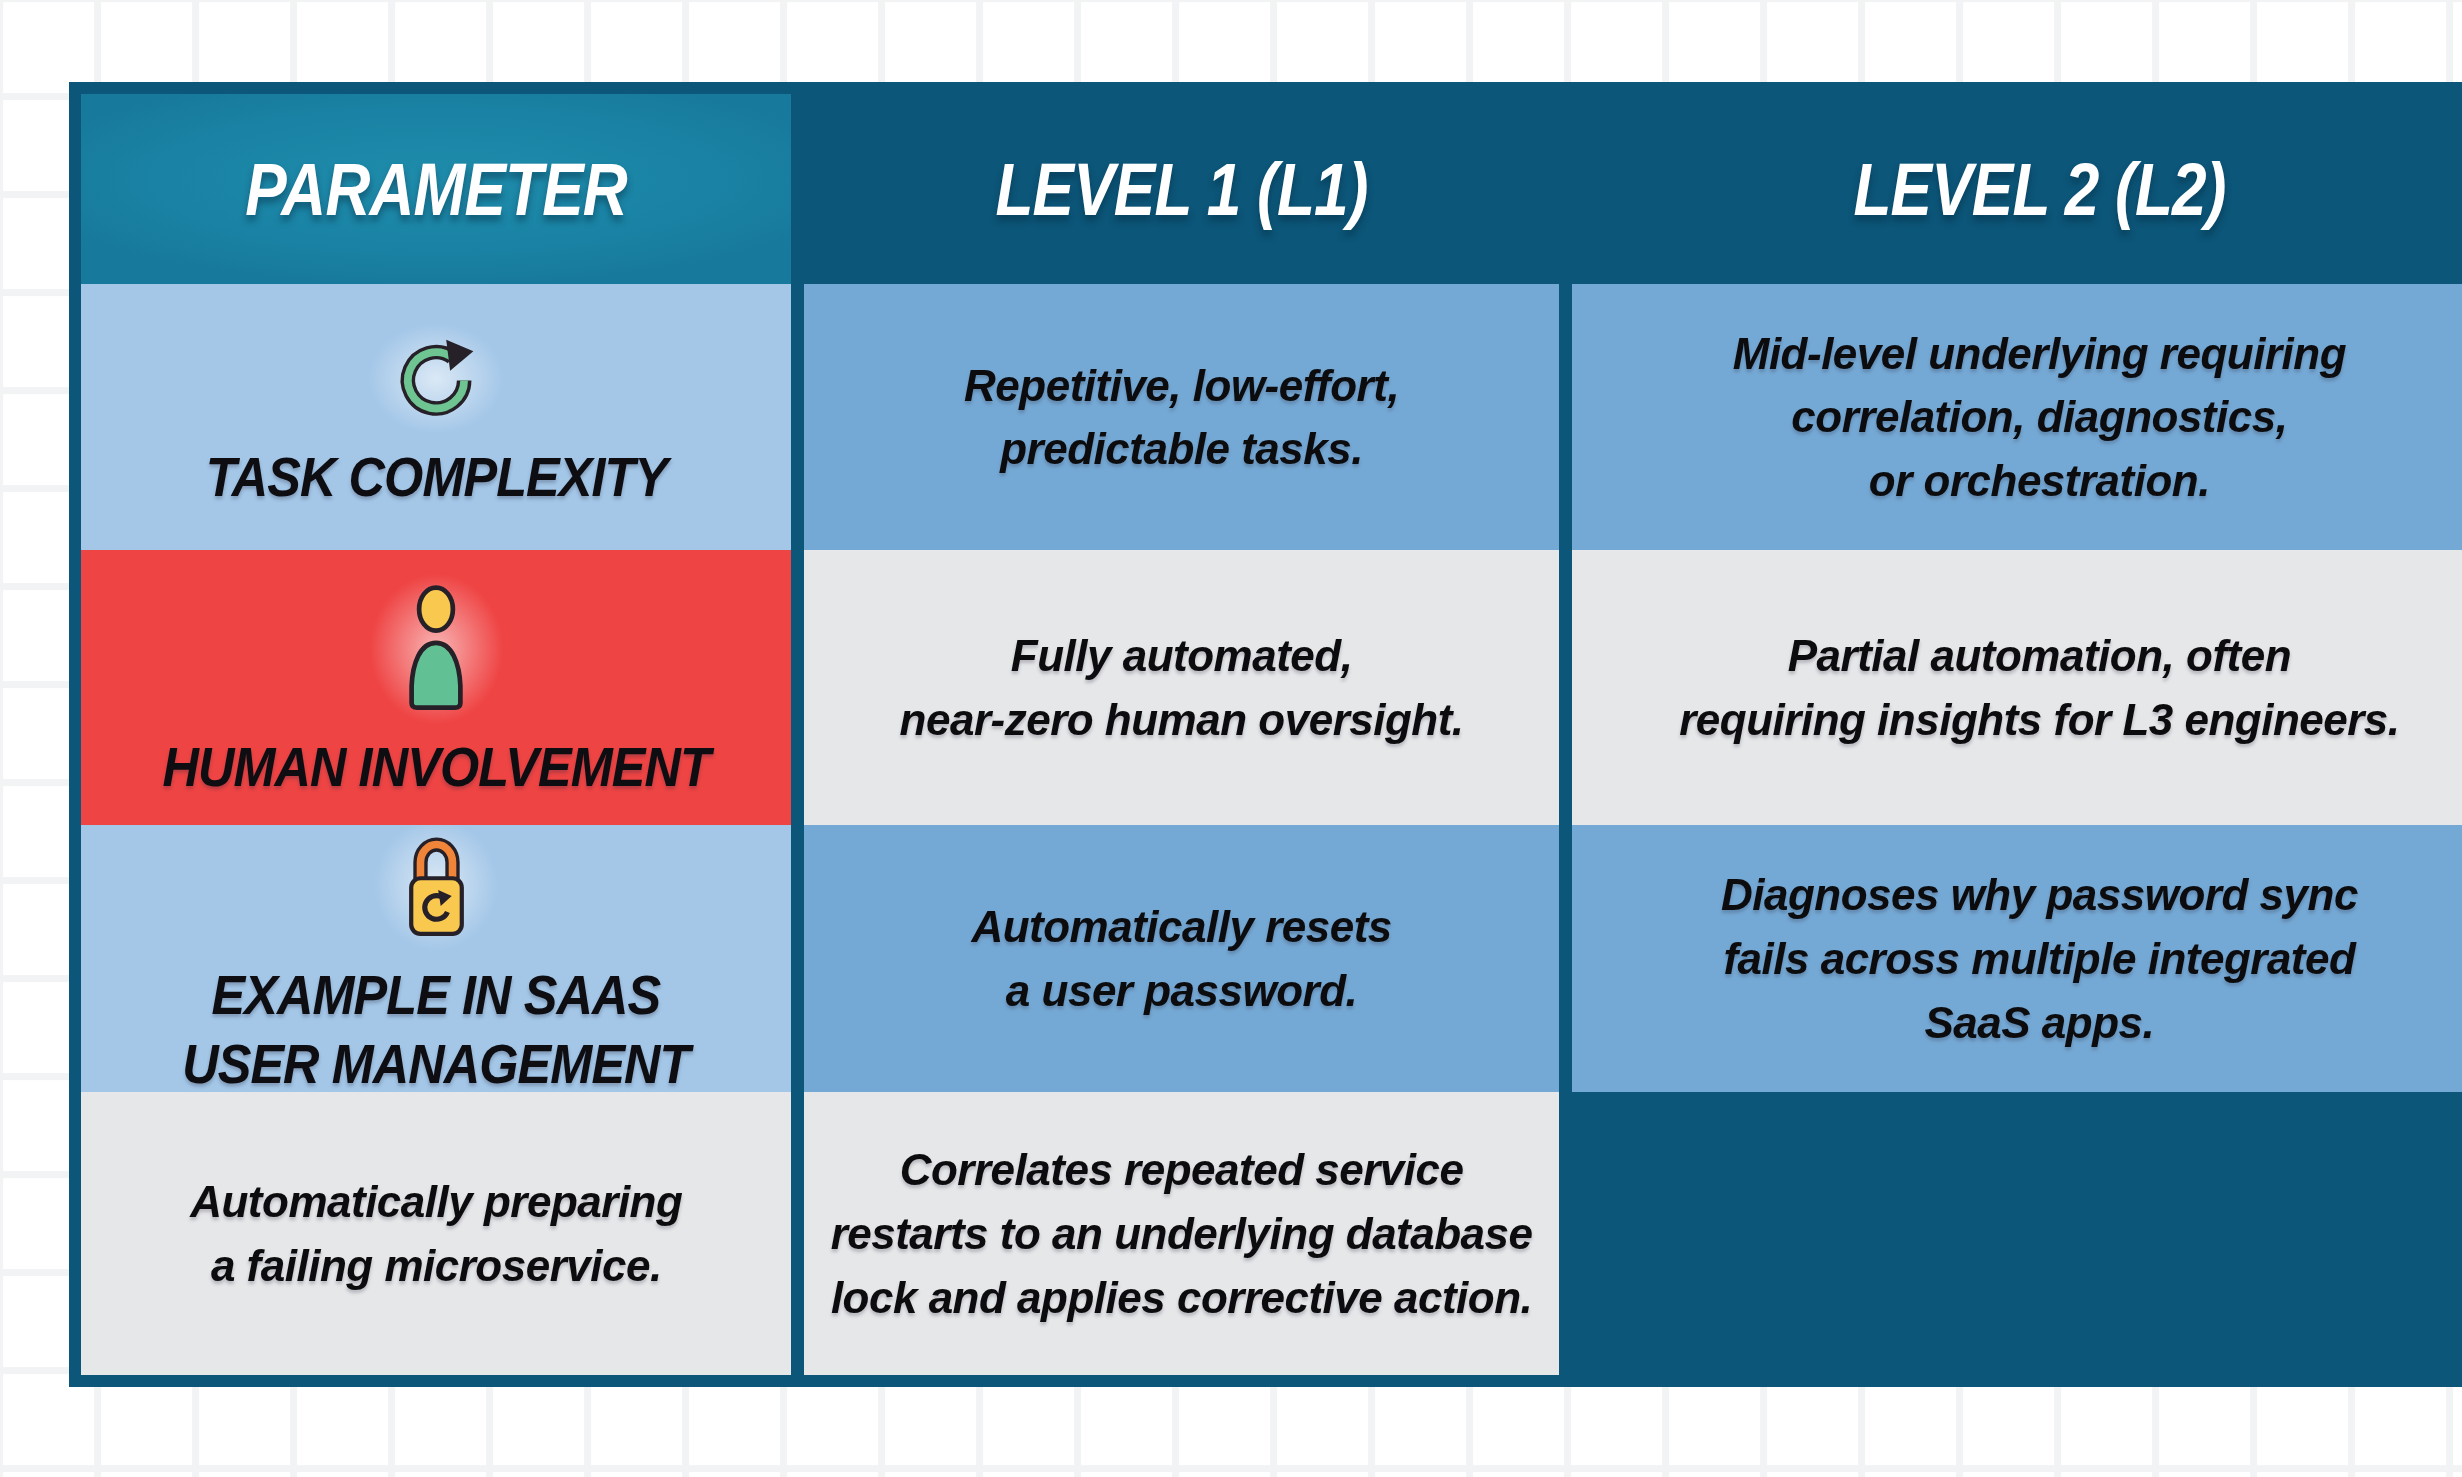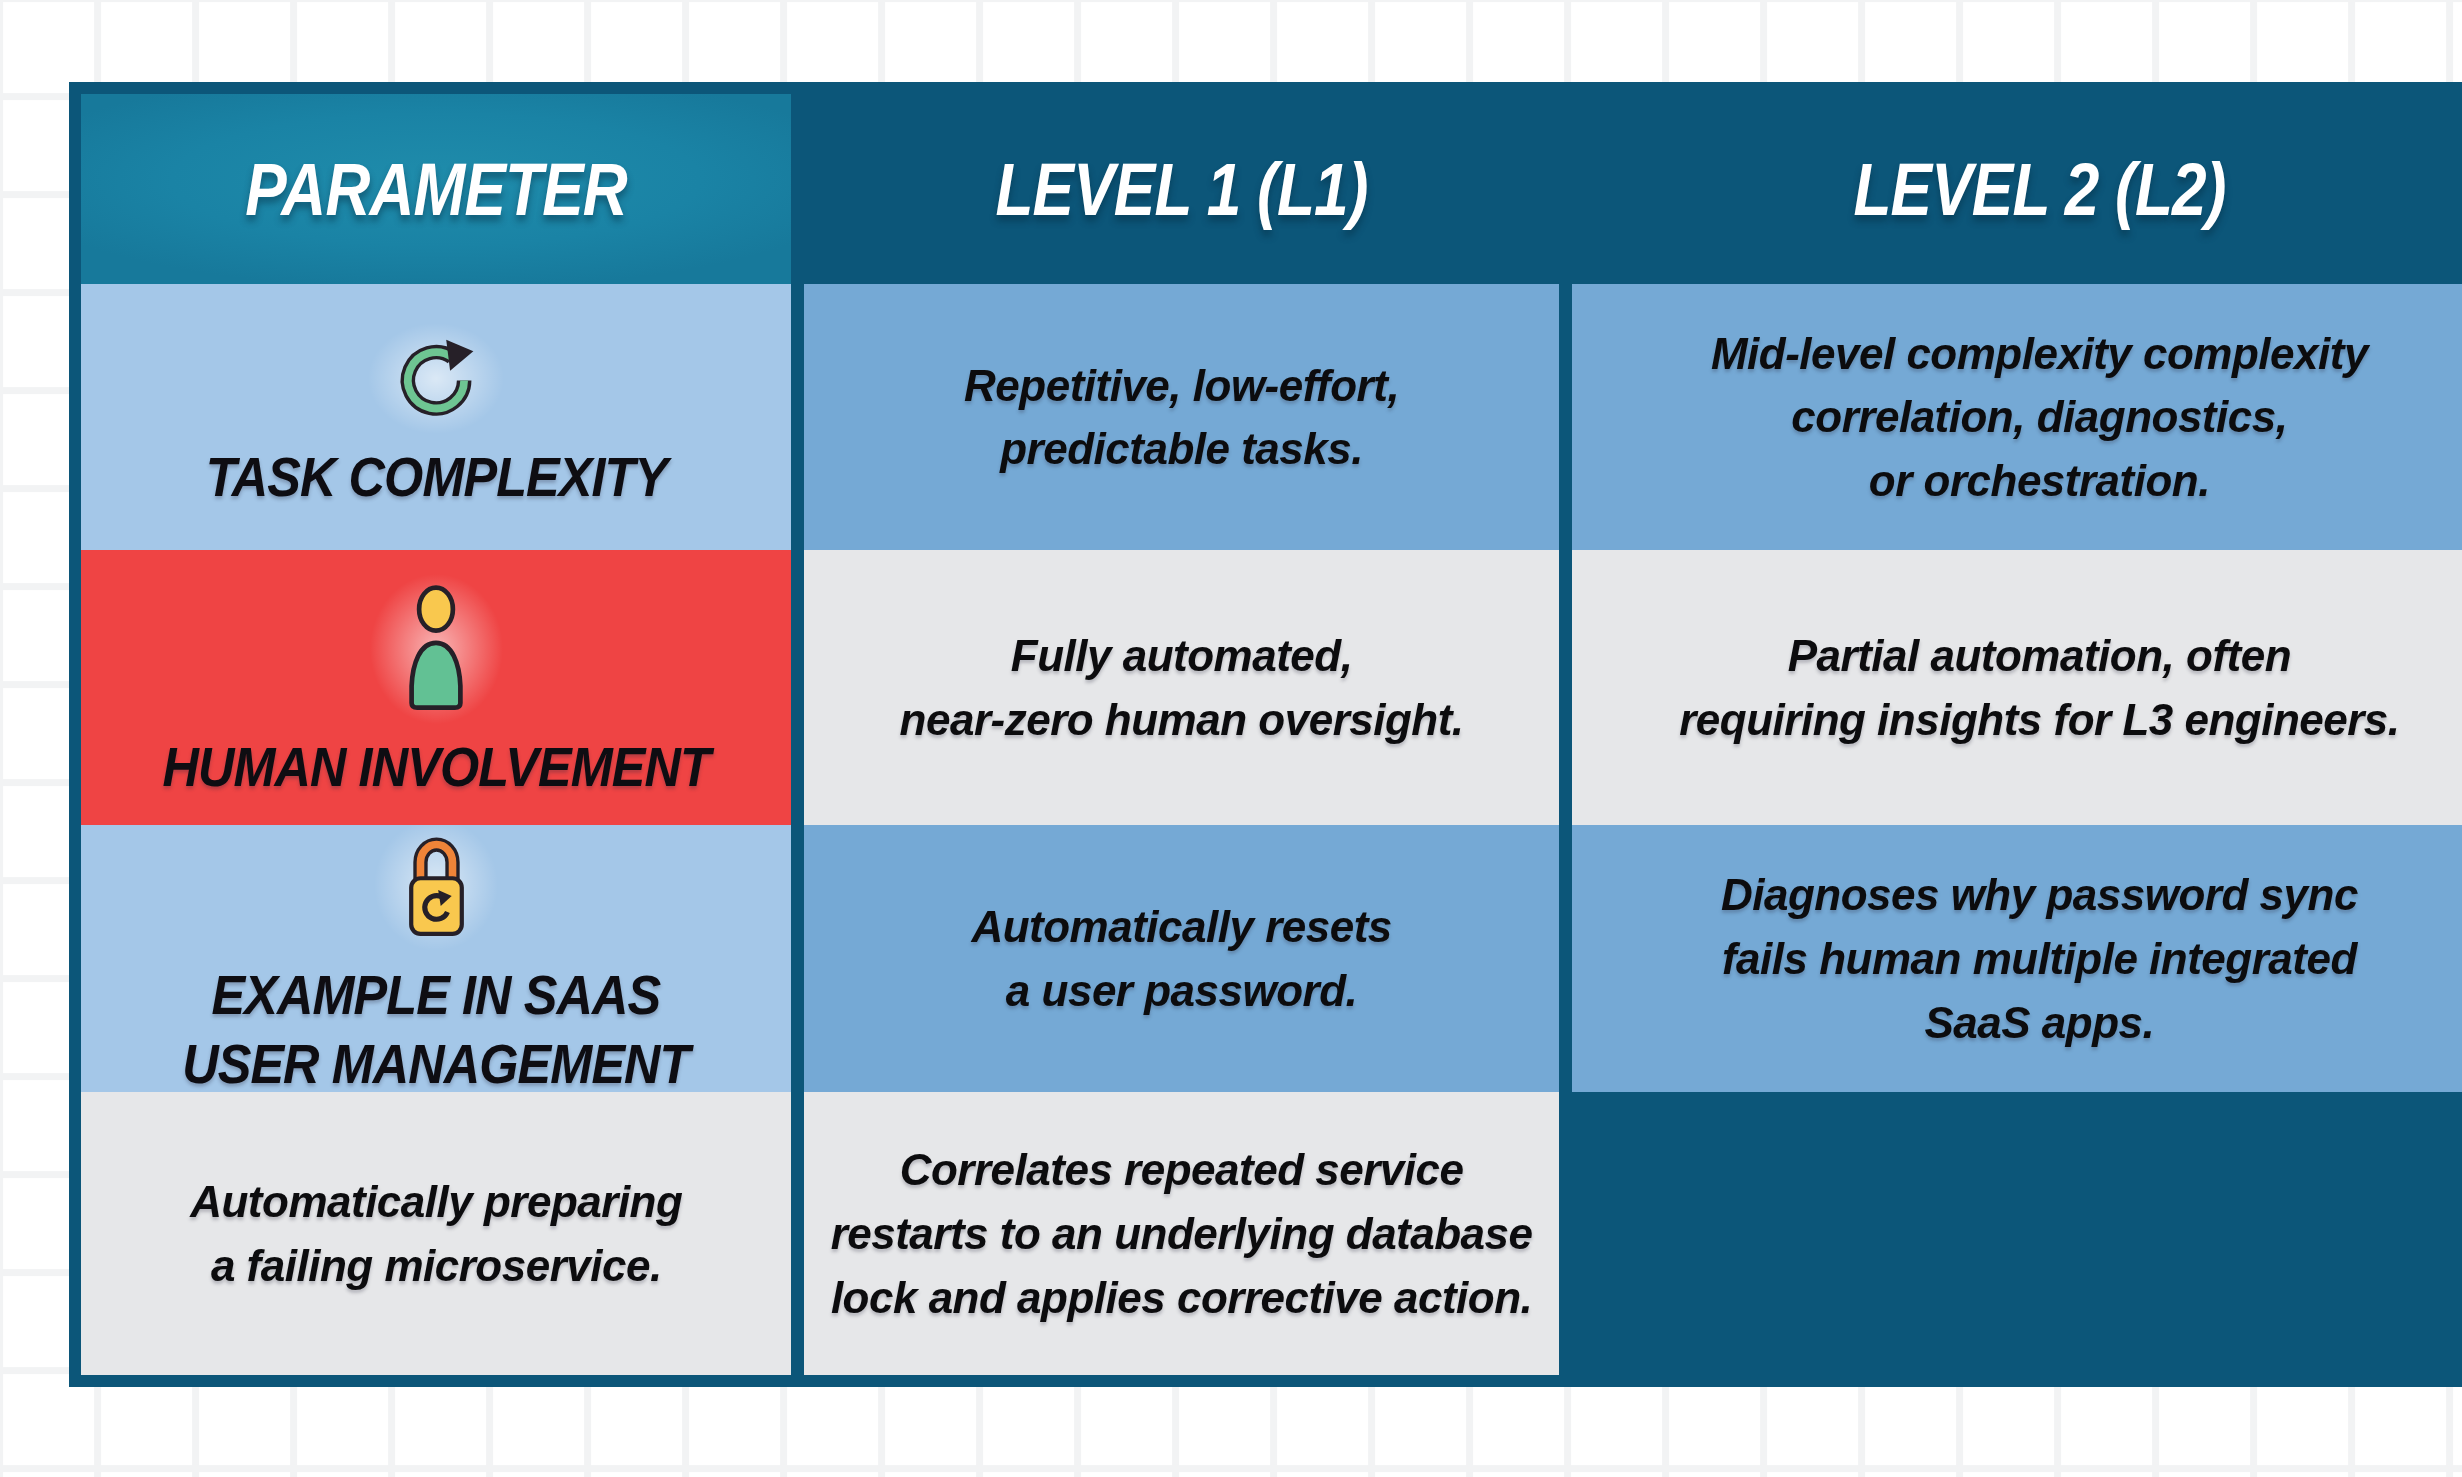--- a/index.html
+++ b/index.html
@@ -61,21 +61,21 @@
           <path d="M60,10 L88,22 L64,42 Z" fill="#262028"></path>
         </svg>
       </span>
       <span class="label">TASK COMPLEXITY</span>
     </div>
     <div class="cell c-mblue">
       <span class="bodytxt">Repetitive, low-effort,
 predictable tasks.</span>
     </div>
     <div class="cell c-mblue">
-      <span class="bodytxt">Mid-level complexity complexity
+      <span class="bodytxt">Mid-level underlying requiring
 correlation, diagnostics,
 or orchestration.</span>
     </div>
 
     <div class="cell param c-lgray">
       <span class="icon-wrap">
         <svg width="94" height="136" viewBox="0 0 100 145">
           <ellipse cx="50" cy="30" rx="18" ry="23" fill="#f9c84e" stroke="#262028" stroke-width="5"></ellipse>
           <path d="M50,66 C33,66 25,88 24,112 L24,130 Q24,135 30,135 L70,135 Q76,135 76,130 L76,112 C75,88 67,66 50,66 Z" fill="#62c194" stroke="#262028" stroke-width="5" stroke-linejoin="round"></path>
         </svg>
@@ -103,21 +103,21 @@
       </span>
       <span class="label">EXAMPLE IN SAAS
 USER MANAGEMENT</span>
     </div>
     <div class="cell c-mblue">
       <span class="bodytxt">Automatically resets
 a user password.</span>
     </div>
     <div class="cell c-mblue">
       <span class="bodytxt">Diagnoses why password sync
-fails human multiple integrated
+fails across multiple integrated
 SaaS apps.</span>
     </div>
 
     <div class="cell c-mgray">
       <span class="bodytxt">Automatically preparing
 a failing microservice.</span>
     </div>
     <div class="cell c-mgray">
       <span class="bodytxt">Correlates repeated service
 restarts to an underlying database

